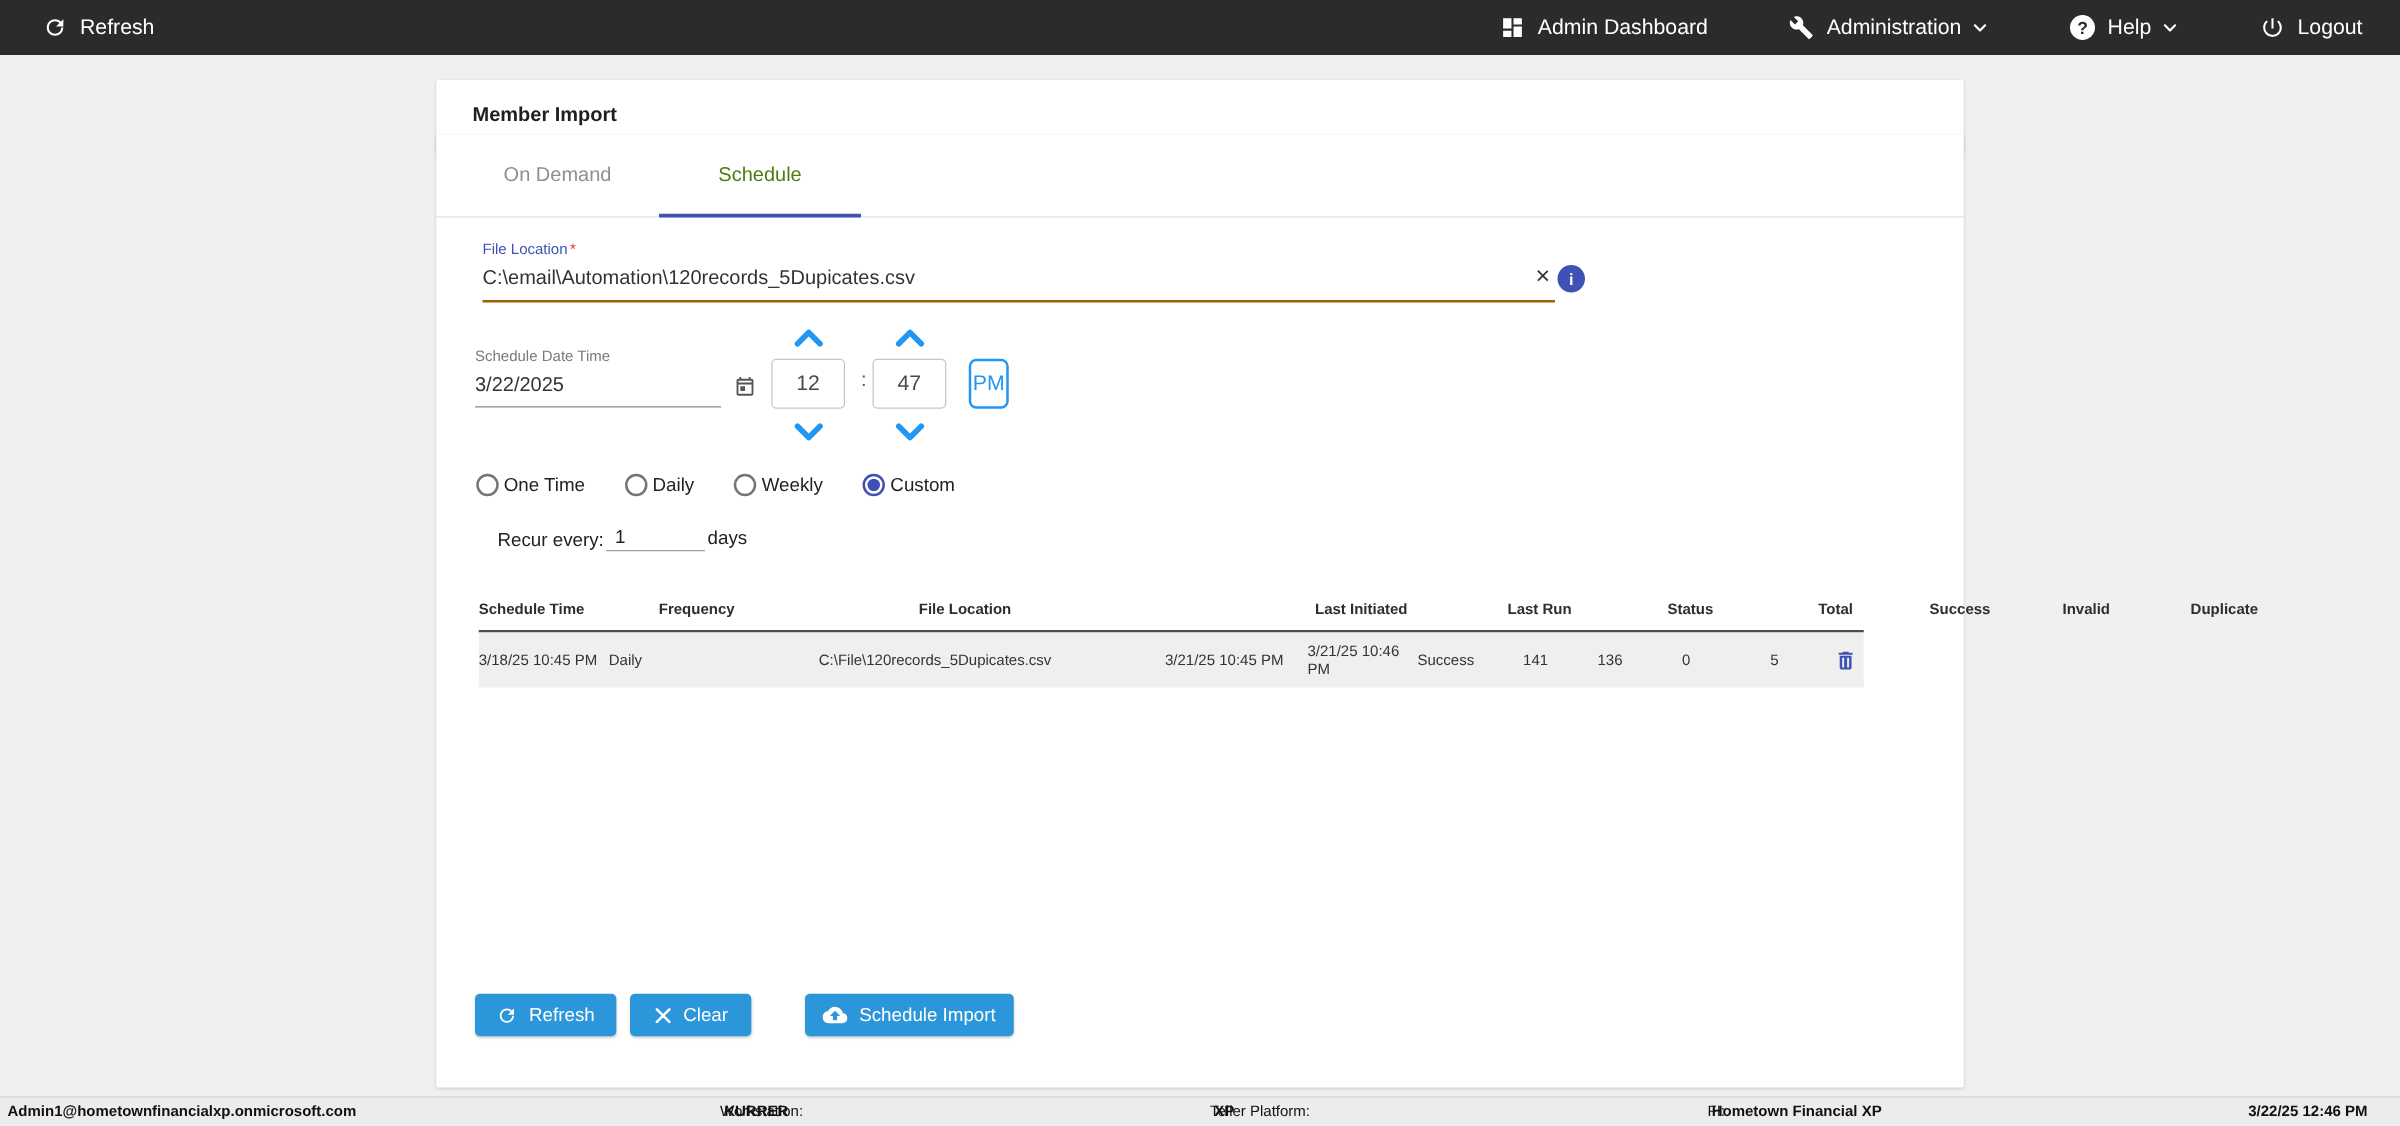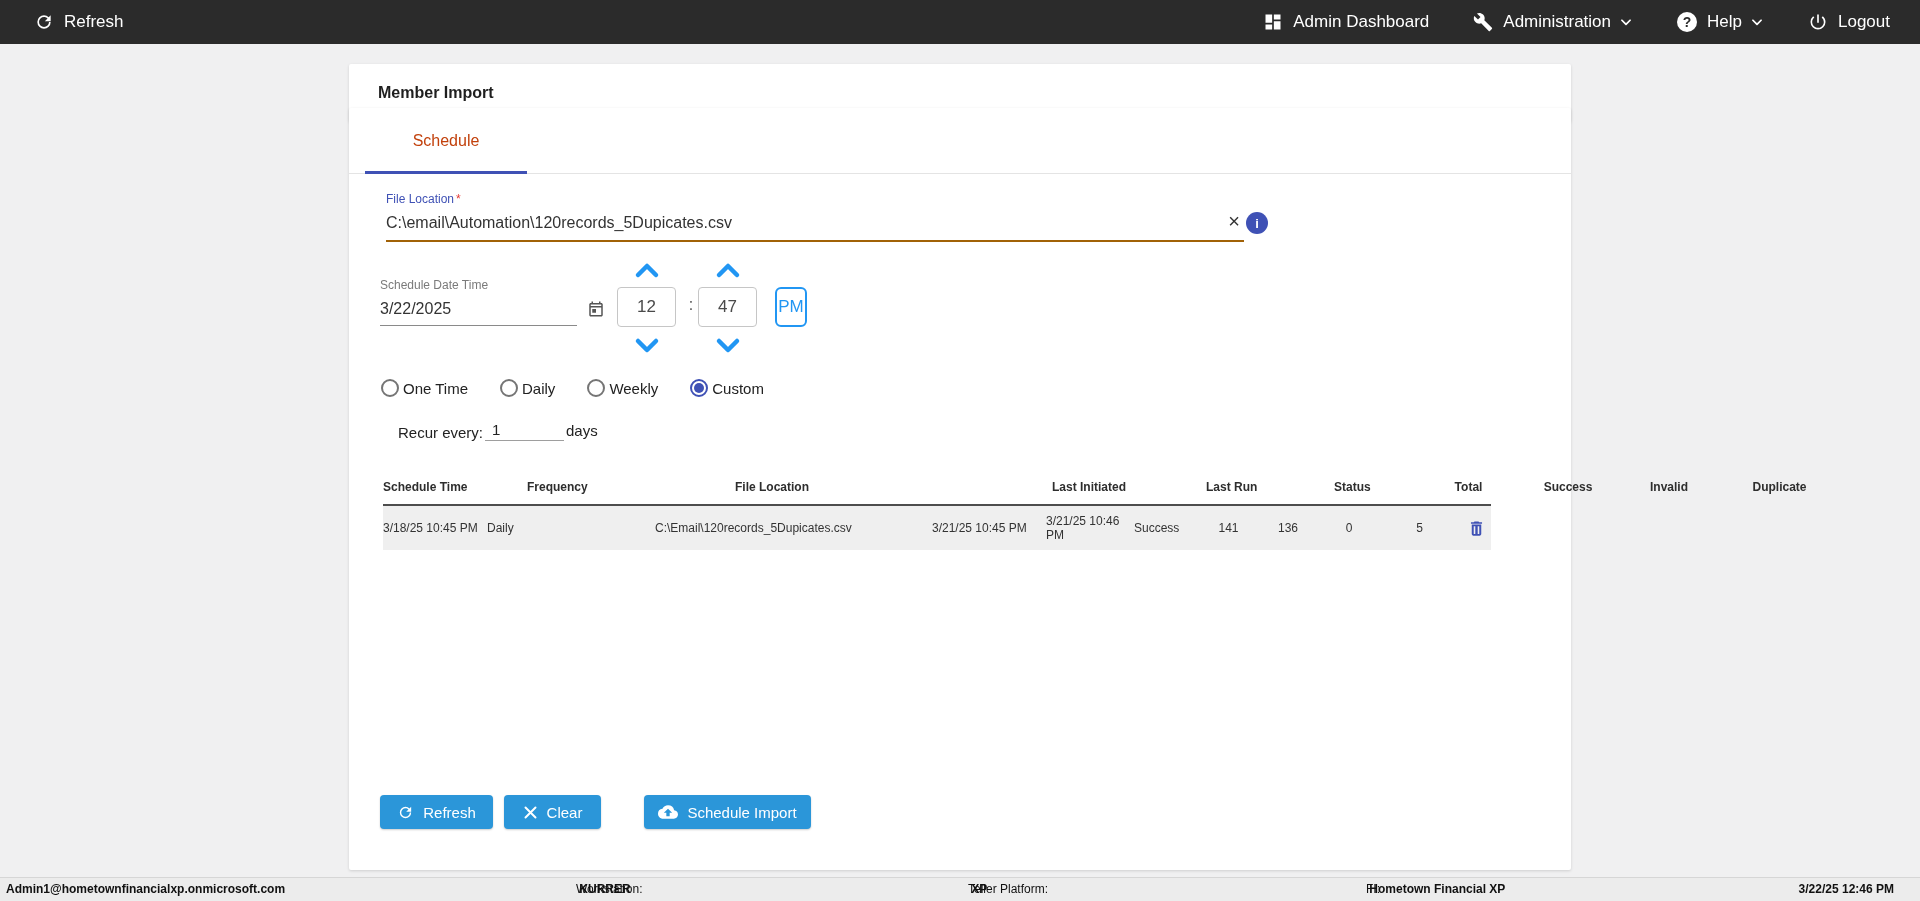--- a/index.html
+++ b/index.html
@@ -3,41 +3,41 @@
 <meta charset="utf-8">
 <style>
   * { margin:0; padding:0; box-sizing:border-box; }
   html,body { width:1920px; height:901px; overflow:hidden;
     font-family:"Liberation Sans", sans-serif; background:#f0f0f1; }
 
   
   .topbar { height:44px; background:#2b2b2b; color:#fff; display:flex;
     align-items:center; padding:0 30px 0 34px; font-size:17px; }
   .tb-item { display:flex; align-items:center; gap:10px; cursor:pointer; white-space:nowrap; }
-  .tb-right { margin-left:auto; display:flex; align-items:center; gap:44px; }
+  .tb-right { margin-left:auto; display:flex; align-items:center; gap:65px; }
   .tb-item svg { display:block; }
   .help-circle { width:20px; height:20px; border-radius:50%; background:#fff; color:#2b2b2b;
     font-weight:bold; font-size:14px; display:flex; align-items:center; justify-content:center; }
   .chev { margin-left:-2px; }
 
   
   .title-card { position:absolute; left:349px; top:64px; width:1222px; height:58px;
     background:#fff; border-radius:2px; box-shadow:0 1px 3px rgba(0,0,0,.14);
     display:flex; align-items:center; padding-left:29px; }
   .title-card h1 { font-size:16px; font-weight:bold; color:#1f1f1f; }
 
   .main-card { position:absolute; left:349px; top:108px; width:1222px; height:762px;
     background:#fff; border-radius:2px; box-shadow:0 1px 3px rgba(0,0,0,.14); }
 
   
   .tabs { position:absolute; left:0; top:0; width:100%; height:66px;
     border-bottom:1px solid #e4e4e4; display:flex; padding-left:16px; }
   .tab { width:162px; height:66px; display:flex; align-items:center; justify-content:center;
     font-size:16px; color:#8f8f8f; cursor:pointer; }
-  .tab.active { color:#c2410c; box-shadow:inset 0 -3px 0 #3f51b5; }
+  .tab.active { color:#4d7c0f; box-shadow:inset 0 -3px 0 #3f51b5; }
 
   
   .file-label { position:absolute; left:37px; top:84px; font-size:12px; color:#3f51b5; }
   .file-label .req { color:#e53935; margin-left:2px; }
   .file-row { position:absolute; left:37px; top:98px; width:858px; height:36px;
     border-bottom:2px solid #a16207; display:flex; align-items:center; }
   .file-row input { flex:1; border:none; outline:none; font-size:16px; color:#333;
     font-family:"Liberation Sans", sans-serif; background:transparent; }
   .clear-x { font-size:20px; color:#333; line-height:1; padding:0 4px 4px 4px; cursor:pointer; }
   .info-badge { position:absolute; left:897px; top:104px; width:22px; height:22px;
@@ -162,20 +162,21 @@
   </div>
 </div>
 
 <div class="title-card">
   <h1>Member Import</h1>
 </div>
 
 <div class="main-card">
 
   <div class="tabs">
+    <div class="tab">On Demand</div>
     <div class="tab active">Schedule</div>
   </div>
 
   <div class="file-label">
     <span>File Location</span><span class="req">*</span>
   </div>
   <div class="file-row">
     <input type="text" value="C:\email\Automation\120records_5Dupicates.csv" style="">
     <span class="clear-x">×</span>
   </div>
@@ -259,21 +260,21 @@
       <div>Status</div>
       <div class="c-num">Total</div>
       <div class="c-num">Success</div>
       <div class="c-num">Invalid</div>
       <div class="c-num">Duplicate</div>
       <div></div>
     </div>
     <div class="t-row">
       <div>3/18/25 10:45 PM</div>
       <div>Daily</div>
-      <div>C:\Email\120records_5Dupicates.csv</div>
+      <div>C:\File\120records_5Dupicates.csv</div>
       <div>3/21/25 10:45 PM</div>
       <div>3/21/25 10:46 PM</div>
       <div>Success</div>
       <div class="c-num">141</div>
       <div class="c-num">136</div>
       <div class="c-num">0</div>
       <div class="c-num">5</div>
       <div class="c-trash">
         <span class="trash-btn">
           <svg width="19" height="19" viewBox="0 0 24 24" fill="currentColor">

